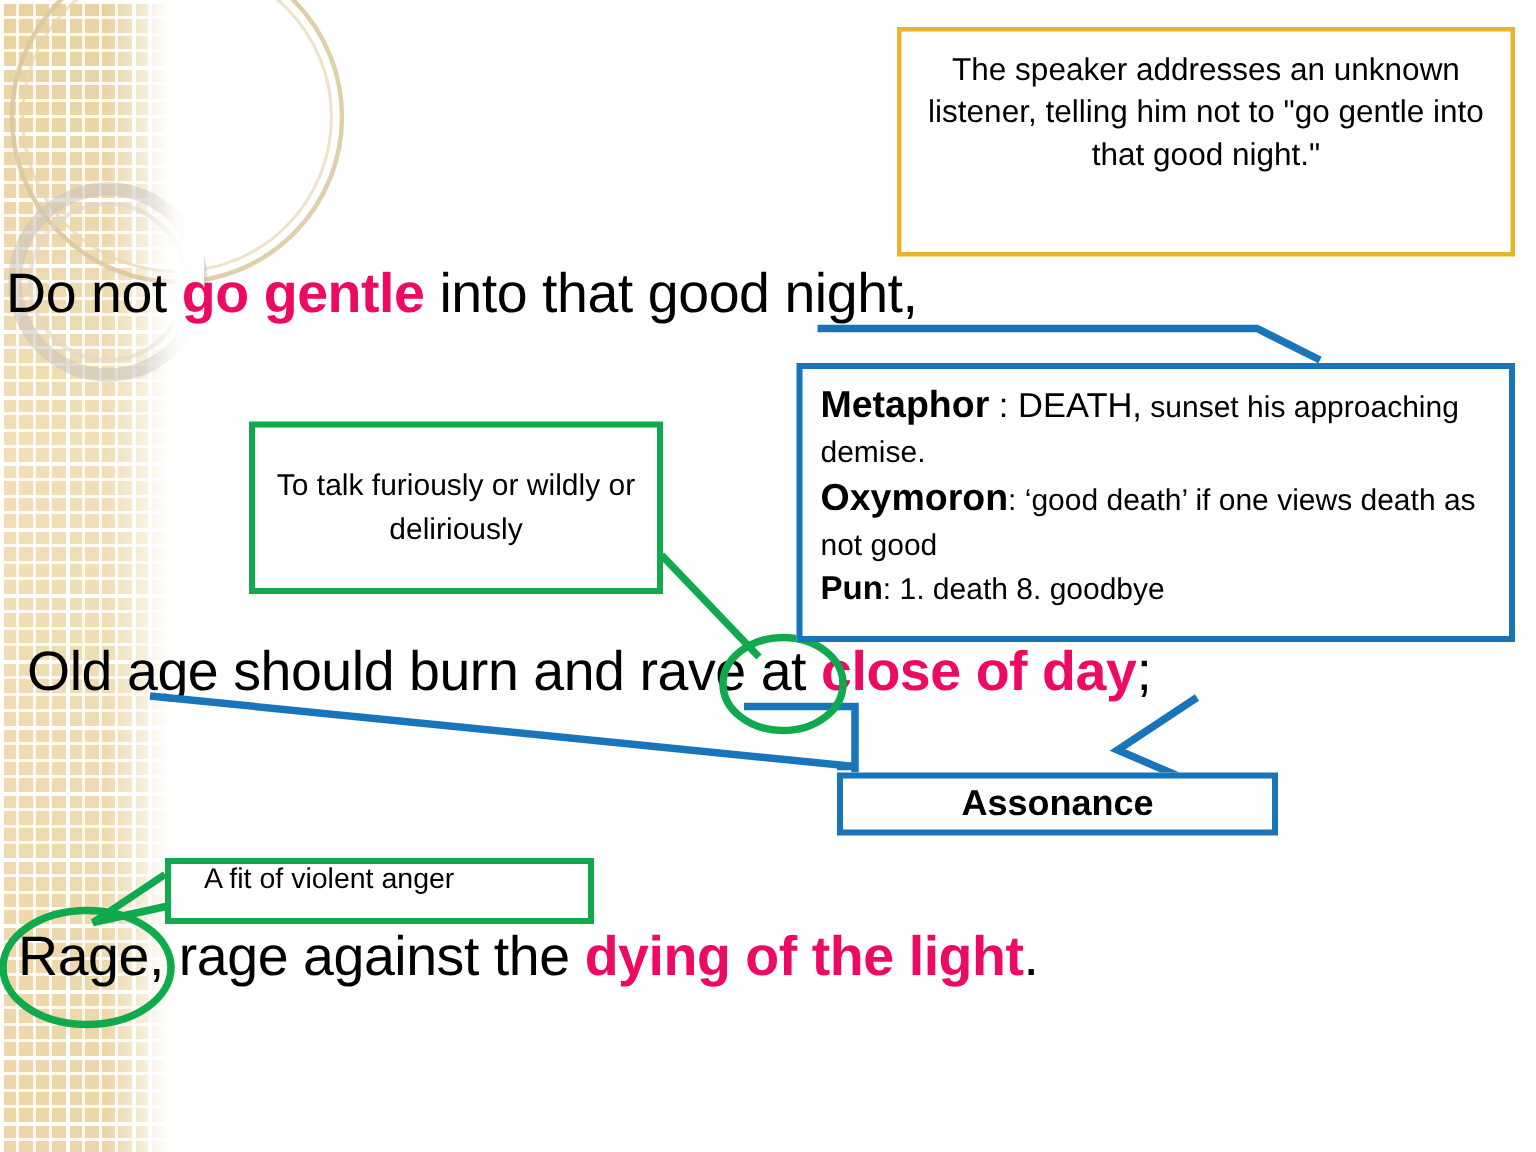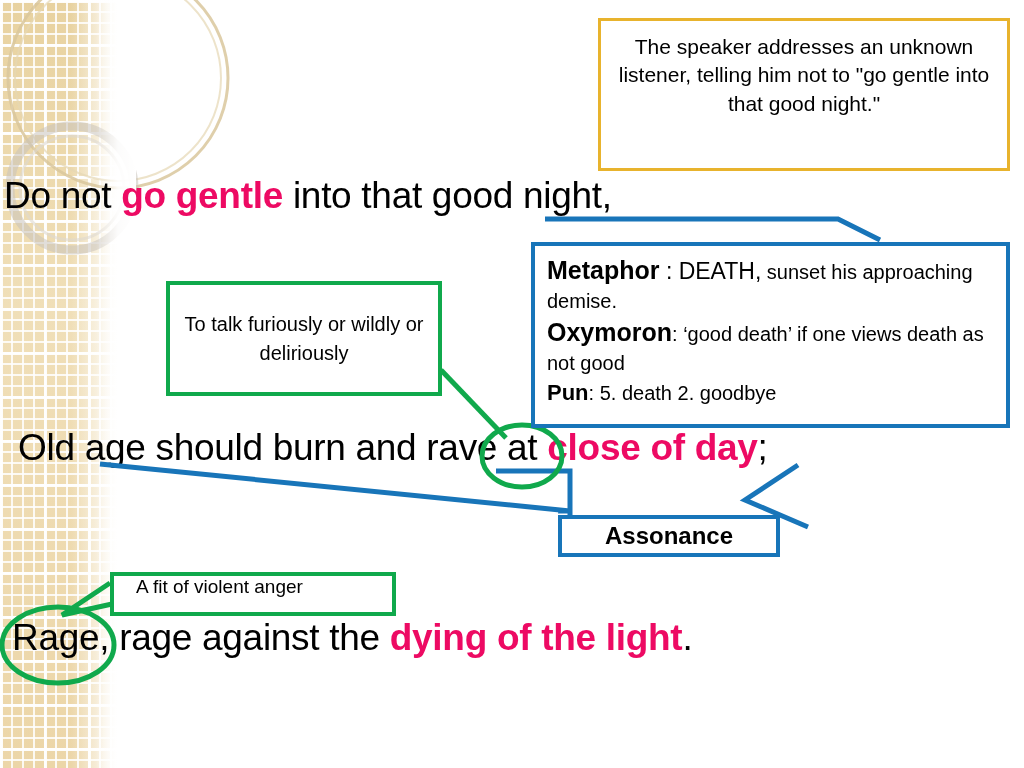--- a/index.html
+++ b/index.html
@@ -121,21 +121,21 @@
     width: 479px; height: 186px;
     border: 4px solid #1875b9;
     padding: 8px 0 0 12px;
     font-size: 23px;
     line-height: 1.28;
   }
   .box-blue-main b { font-size: 25px; }
   .small { font-size: 20px; }
   .box-assonance {
     left: 558px; top: 515px;
-    width: 222px; height: 42px;
+    width: 294px; height: 42px;
     border: 4px solid #1875b9;
     display: flex;
     align-items: center;
     justify-content: center;
     font-size: 24px;
     font-weight: bold;
   }
 
   
   .connectors {
@@ -204,21 +204,21 @@
   </div>
 
   <div class="abox box-blue-main">
     <div>
       <b>Metaphor</b><span> : DEATH,</span><span class="small"> sunset his approaching demise.</span>
     </div>
     <div>
       <b>Oxymoron</b><span class="small">: ‘good death’ if one views death as not good</span>
     </div>
     <div>
-      <b class="small" style="font-size:22px">Pun</b><span class="small">: 5. death 2. goodbye</span>
+      <b class="small" style="font-size:22px">Pun</b><span class="small">: 1. death 8. goodbye</span>
     </div>
   </div>
 
   <div class="abox box-assonance">
     <span>Assonance</span>
   </div>
 
 </div>
 
 </body></html>

